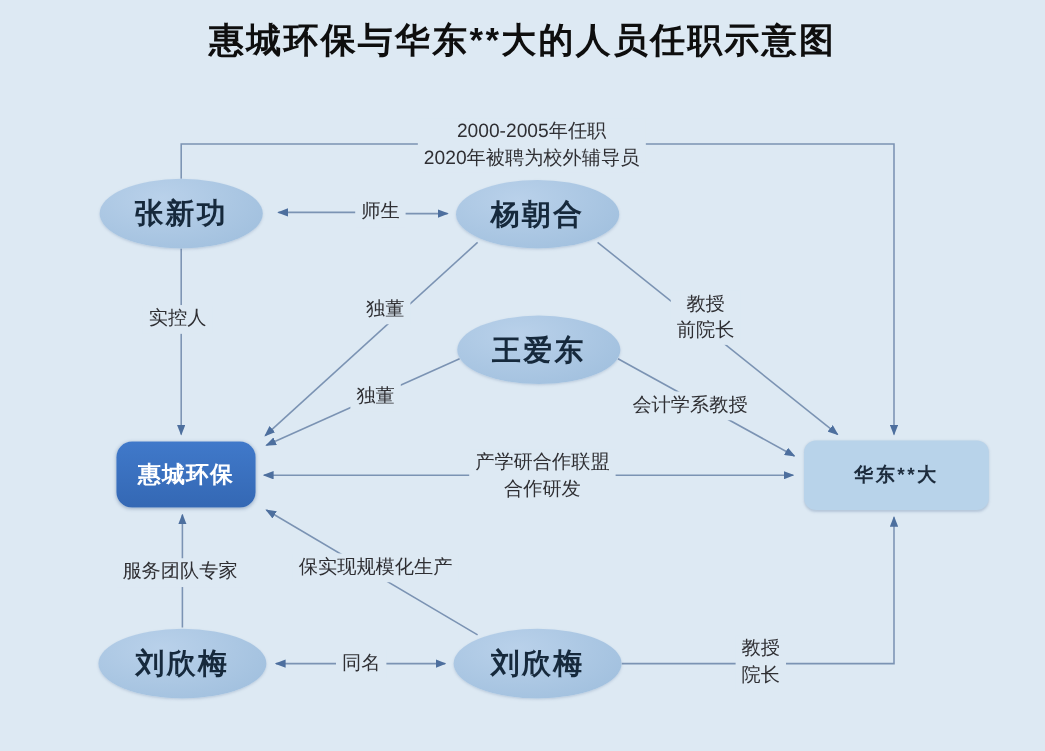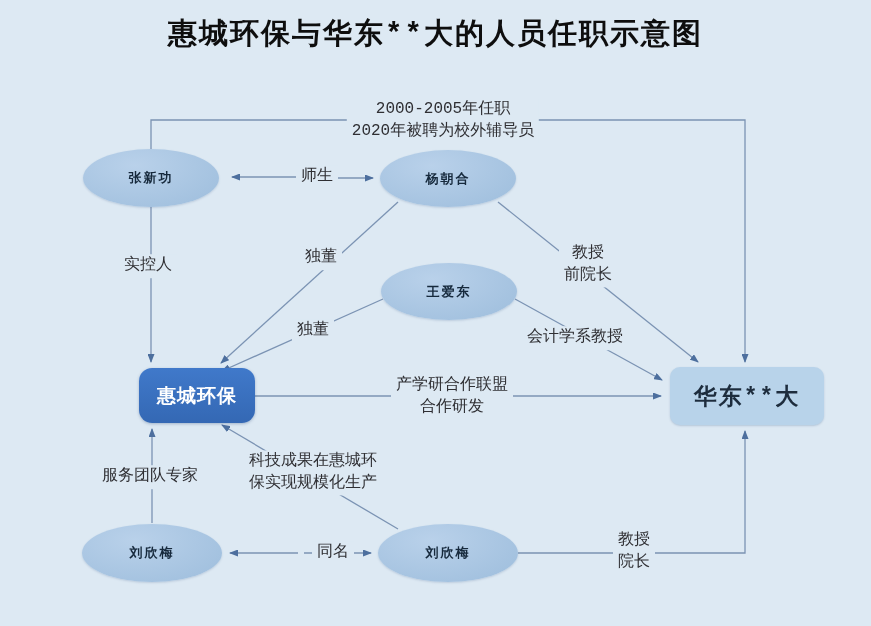--- a/index.html
+++ b/index.html
@@ -16,57 +16,55 @@
   body {
     font-family: "Liberation Sans", "DejaVu Sans", sans-serif;
     background: var(--background);
   }
   .stage {
     position: relative;
     width: 871px;
     height: 626px;
     background: var(--background);
     overflow: hidden;
-    font-family: Liberation Mono, monospace;
   }
   .connector-layer {
     position:absolute; left:0; top:0; width:871px; height:626px;
   }
   .title {
     position:absolute; left:50%; top:14px; transform:translateX(-50%);
     font-size:29px; font-weight:bold; color:#0e0e0e; letter-spacing:2px;
     white-space:nowrap;
   }
   .ellipse {
     position:absolute;
     border-radius:50%;
     background: radial-gradient(ellipse at 38% 28%, var(--ellipse-top), var(--ellipse-bottom));
     display:flex; align-items:center; justify-content:center;
-    font-size:13px; font-weight:bold; color:#16293c;
+    font-size:24px; font-weight:bold; color:#16293c;
     letter-spacing:2px;
     box-shadow: 0 1px 2px rgba(90,120,160,0.25);
   }
   .box {
     position:absolute;
     display:flex; align-items:center; justify-content:center;
     font-weight:bold;
   }
   .box-company {
     left:97px; top:368px; width:116px; height:55px;
     background: linear-gradient(180deg, #4079ca, #3468b4);
     border-radius:13px;
     color:#ffffff; font-size:19px; letter-spacing:1px;
     box-shadow: 0 1px 3px rgba(50,80,130,0.35);
-    margin-left: 42px;
   }
   .box-univ {
     left:670px; top:367px; width:154px; height:58px;
     background: var(--university-box);
     border-radius:10px;
-    color:#1d2c3d; font-size:23px; letter-spacing:2px;
+    color:#1d2c3d; font-size:16px; letter-spacing:2px;
     box-shadow: 0 1px 2px rgba(90,120,160,0.3);
   }
   .lbl {
     position:absolute; transform:translate(-50%,-50%);
     background: var(--background);
     font-size:16px; color: var(--label-text);
     line-height:1.35; text-align:center; white-space:nowrap;
     padding:1px 5px;
   }
   .credit {
@@ -134,24 +132,23 @@
     <div>教授</div>
     <div>前院长</div>
   </div>
   <div class="lbl" style="left:575px; top:338px;">会计学系教授</div>
   <div class="lbl" style="left:452px; top:397px;">
     <div>产学研合作联盟</div>
     <div>合作研发</div>
   </div>
   <div class="lbl" style="left:150px; top:477px;">服务团队专家</div>
   <div class="lbl" style="left:313px; top:473px;">
-    <div>科技成果在惠城环</div>
     <div>保实现规模化生产</div>
   </div>
-  <div class="lbl" style="left:301px; top:553px;margin-left:32px;">同名</div>
+  <div class="lbl" style="left:301px; top:553px;">同名</div>
   <div class="lbl" style="left:634px; top:552px;">
     <div>教授</div>
     <div>院长</div>
   </div>
 
   <div class="ellipse" style="left:83px; top:149px; width:136px; height:58px;">
     <span>张新功</span>
   </div>
   <div class="ellipse" style="left:380px; top:150px; width:136px; height:57px;">
     <span>杨朝合</span>

